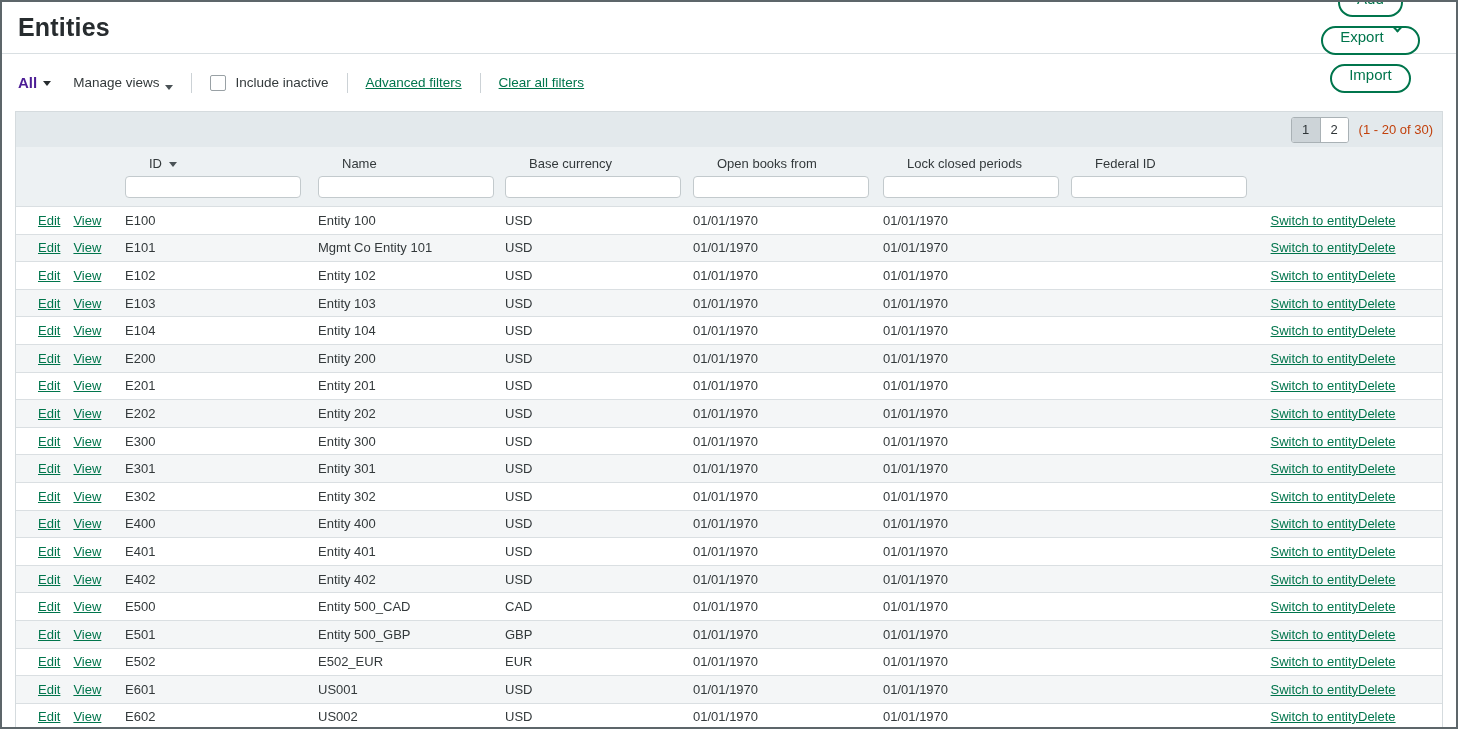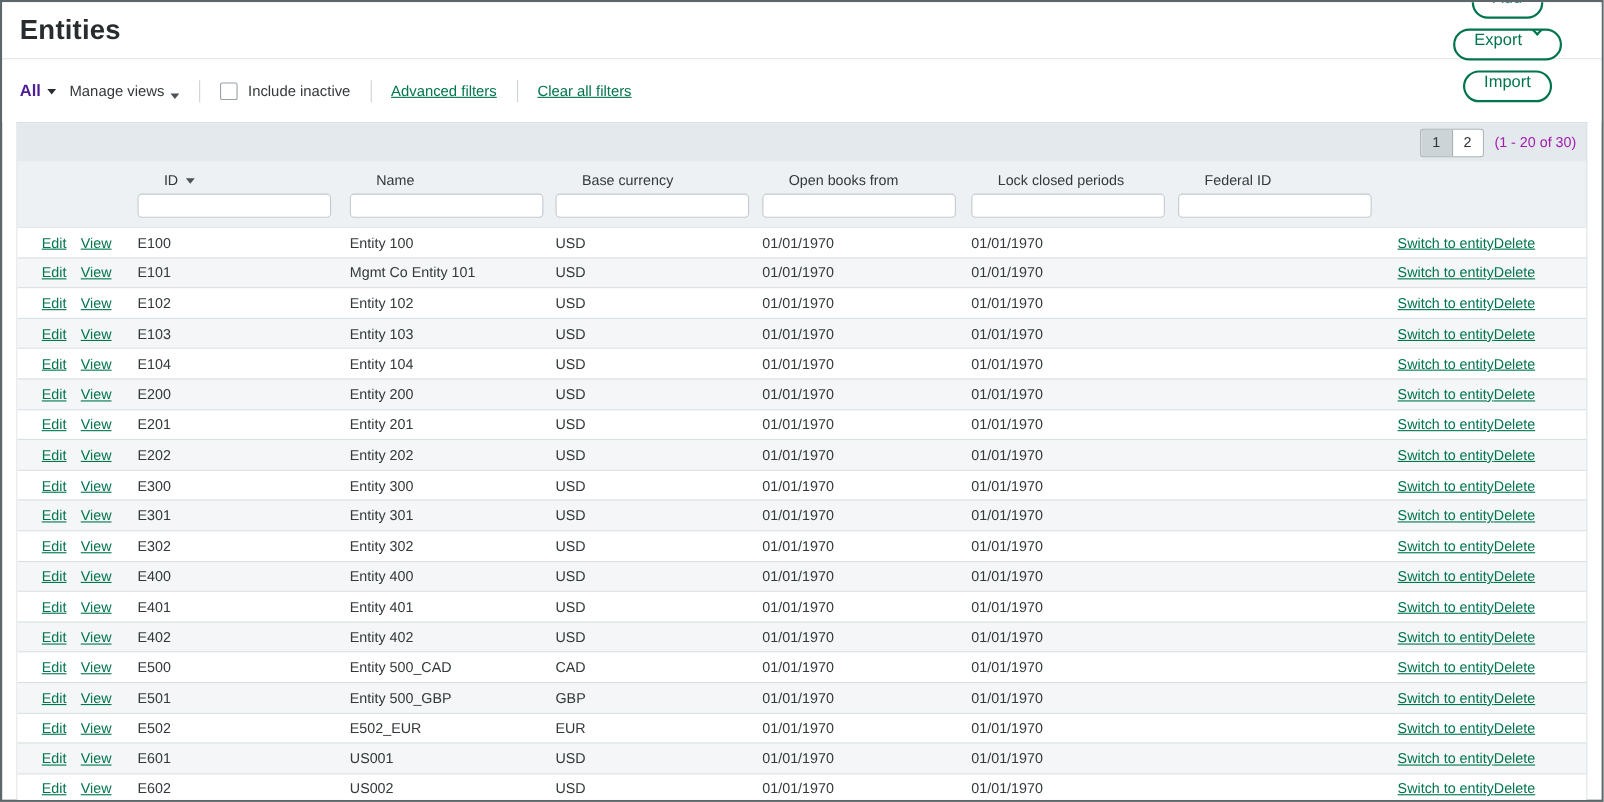--- a/index.html
+++ b/index.html
@@ -14,36 +14,36 @@
   .top-actions { display:flex; align-items:center; gap:9px;flex-direction:column; }
   .enhanced-link { color:#00754c; font-size:14px; text-decoration:none; cursor:pointer; margin-right:5px; white-space:nowrap; }
   .pill { background:#fff; border:2px solid #00754c; color:#00754c; border-radius:15px; height:29px; padding:0 17px; font-size:15px; display:flex; gap:10px; cursor:pointer; font-family:inherit; white-space:nowrap; }
   .chevron { width:7px; height:7px; border-right:2px solid #00754c; border-bottom:2px solid #00754c; transform:rotate(45deg); margin-top:-4px; display:inline-block; }
 
   .divider { height:1px; background:#d9dfe2; }
 
   
   .toolbar { height:57px; display:flex; align-items:center; padding-left:16px; background:#fff; color:#33393b; }
   .view-select { font-weight:bold; font-size:15px; color:#4c1d95; display:flex; align-items:center; gap:6px; cursor:pointer; }
-  .manage { margin-left:12px; display:flex; align-items:flex-end; gap:6px; cursor:pointer; font-size:13.5px; }
+  .manage { margin-left:22px; display:flex; align-items:flex-end; gap:6px; cursor:pointer; font-size:13.5px; }
   .caret { width:0; height:0; border-left:4px solid transparent; border-right:4px solid transparent; border-top:5px solid #4a5256; display:inline-block; margin-top:2px; }
   .caret.dark { border-top-color:#272c2f; }
   .vsep { width:1px; height:20px; background:#ccd2d6; margin:0 18px; }
   .checkbox { width:16px; height:16px; border:1px solid #99a1a5; border-radius:2px; background:#fff; cursor:pointer; flex:none; }
   .chk-label { margin-left:9px; font-size:13.5px; }
   .green-link { color:#00754c; text-decoration:underline; cursor:pointer; font-size:13.5px; white-space:nowrap; }
 
   
   .list-container { margin:0 13px; border:1px solid #d5dbde; border-bottom:none; }
   .pagebar { height:35px; background:#e3e9ec; display:flex; align-items:center; justify-content:flex-end; padding-right:9px; }
   .pager { display:flex; border:1px solid #a9b1b5; border-radius:3px; overflow:hidden; background:#fff; }
   .page-btn { width:28px; height:24px; border:none; background:#fff; font-size:13px; color:#2f3538; cursor:pointer; font-family:inherit; padding:0; }
   .page-btn.active { background:#cdd4d8; }
   .page-btn + .page-btn { border-left:1px solid #a9b1b5; }
-  .range { margin-left:10px; font-size:13px; color:#a21caf; }
+  .range { margin-left:10px; font-size:13px; color:#c2410c; }
 
   .grid { display:grid; grid-template-columns:109px 193px 187px 188px 190px 188px 182px minmax(0,1fr) 84px; align-items:center; }
 
   .thead { background:#edf1f3; padding-top:7px; }
   .labels { height:19px; }
   .col-label { font-size:13px; color:#33393b; display:flex; align-items:center; gap:7px; white-space:nowrap; cursor:pointer;margin-left:24px; }
   .sort-caret { width:0; height:0; border-left:4px solid transparent; border-right:4px solid transparent; border-top:5px solid #4a5256; display:inline-block; margin-top:2px; }
   .inputs { margin-top:3px; padding-bottom:8px; }
   .inputs input { width:176px; height:22px; border:1px solid #c3cacd; border-radius:4px; padding:0 6px; font-size:13px; color:#33393b; background:#fff; font-family:inherit; outline:none; }
 

